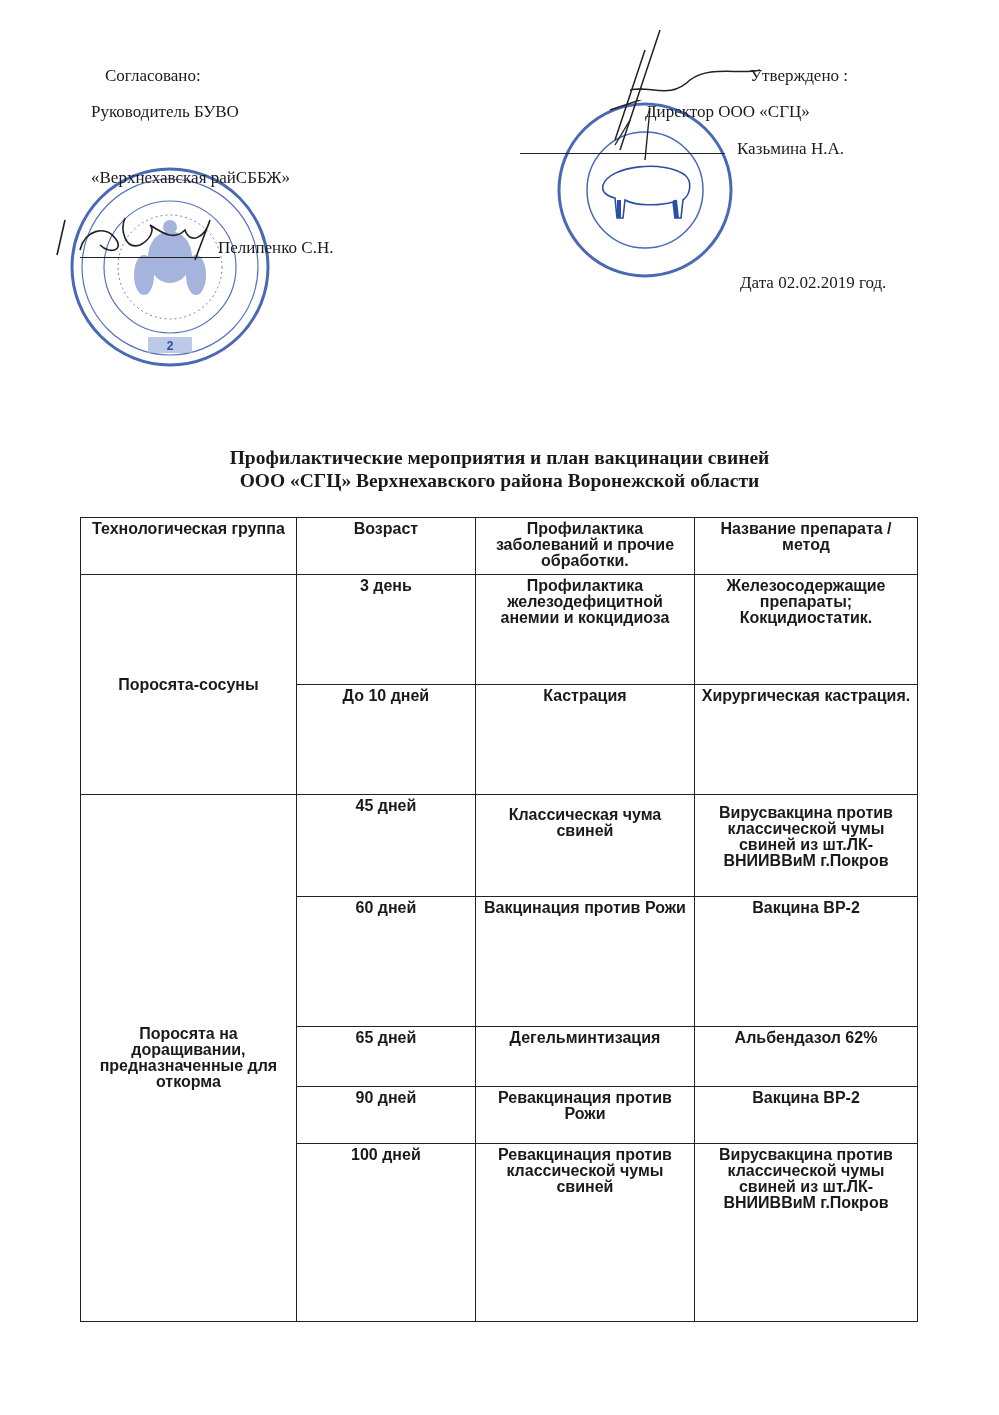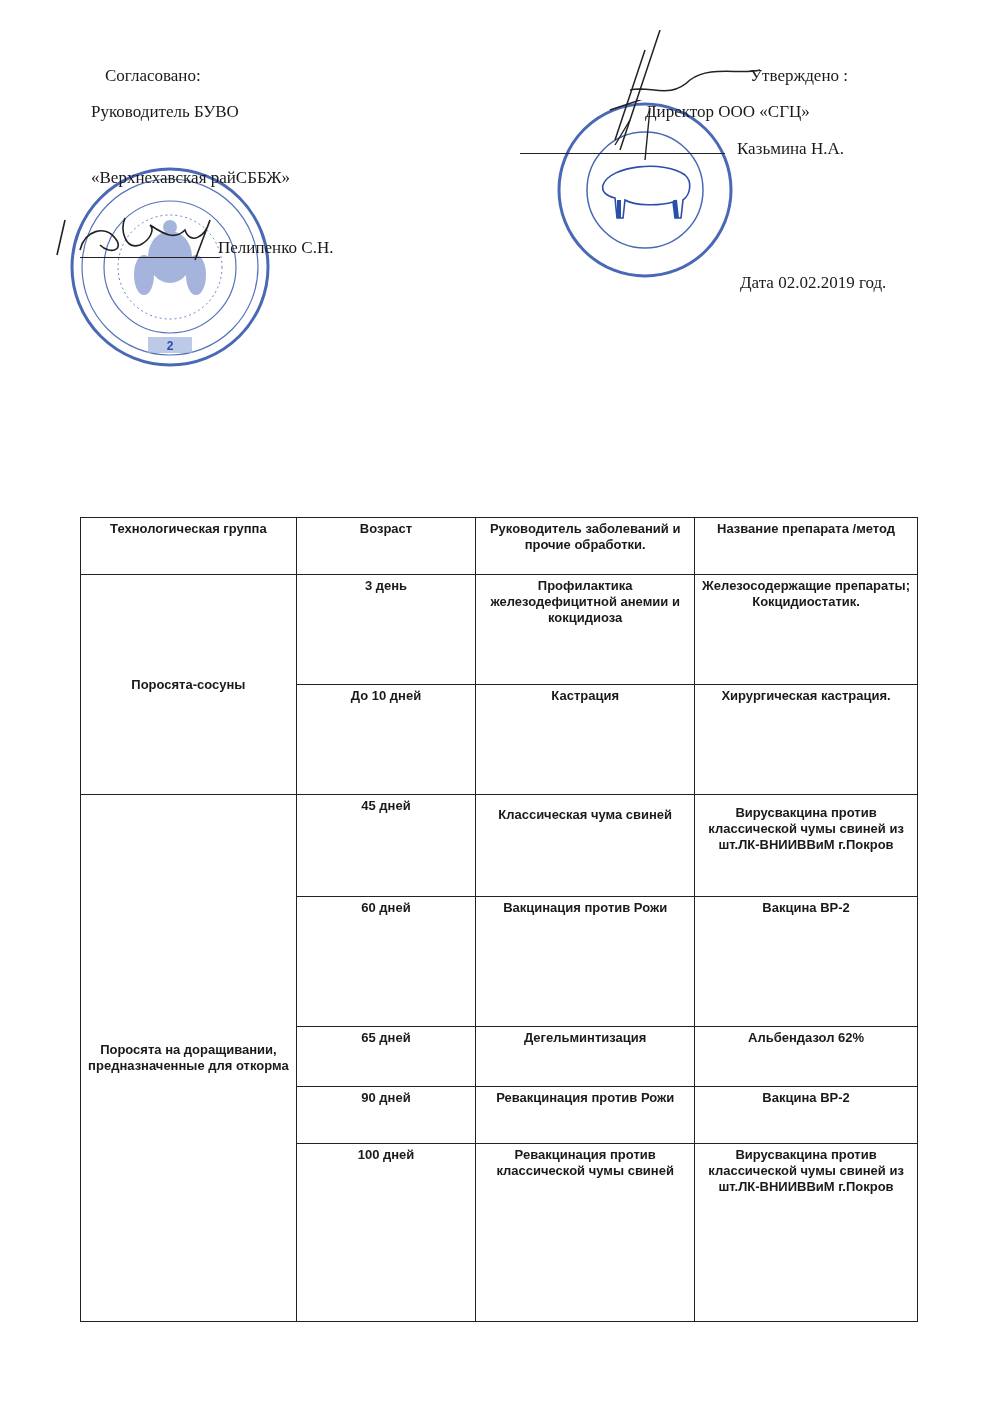--- a/index.html
+++ b/index.html
@@ -6,21 +6,21 @@
   body { width: 999px; height: 1415px; position: relative; overflow: hidden;
          font-family: "Liberation Serif", serif; color: #1a1a1a; }
   .abs { position: absolute; }
   .hdr-text { font-size: 17px; white-space: nowrap; }
   .title { position: absolute; left: 0; width: 999px; text-align: center;
            font-weight: bold; font-size: 19.5px; line-height: 23px; top: 446px; }
   .stamp { position: absolute; }
   .sig-line { position: absolute; height: 1px; background: #222; }
   table.plan { position: absolute; left: 80px; top: 517px; width: 838px;
                border-collapse: collapse; font-family: "Liberation Sans", sans-serif;
-               font-size: 13px; font-weight: bold; line-height: 16px; }
+               font-size: 16px; font-weight: bold; line-height: 16px; }
   table.plan td, table.plan th { border: 1.6px solid #222; vertical-align: top;
                text-align: center; padding: 3px 4px; }
   table.plan th { font-weight: bold; height: 50px; }
   table.plan td.group { vertical-align: middle; }
   .col1 { width: 208px; } .col2 { width: 172px; } .col3 { width: 211px; } .col4 { width: 215px; }
 </style>
 </head>
 <body>
 
 <div class="abs hdr-text" style="left:105px; top:66px;">Согласовано:</div>
@@ -60,28 +60,30 @@
 </svg>
 <svg class="abs" style="left:600px; top:30px;" width="170" height="130" viewBox="0 0 170 130">
   <path d="M60 0 L20 120 M30 60 C50 55, 70 70, 90 50 C110 35, 140 45, 160 40 M45 20 L15 110" fill="none" stroke="#222" stroke-width="1.5"></path>
 </svg>
 <div class="abs hdr-text" style="left:645px; top:102px;">Директор ООО   «СГЦ»</div>
 <div class="sig-line" style="left:520px; top:153px; width:205px;"></div>
 <div class="abs hdr-text" style="left:737px; top:139px;">Казьмина Н.А.</div>
 <div class="abs hdr-text" style="left:740px; top:273px;">Дата 02.02.2019 год.</div>
 
 <div class="title">
+  <div>Профилактические мероприятия и план вакцинации свиней</div>
+  <div>ООО «СГЦ» Верхнехавского района Воронежской области</div>
 </div>
 
 <table class="plan">
   <thead>
     <tr>
       <th class="col1">Технологическая группа</th>
       <th class="col2">Возраст</th>
-      <th class="col3">Руководитель заболеваний и прочие обработки.</th>
+      <th class="col3">Профилактика заболеваний и прочие обработки.</th>
       <th class="col4">Название препарата /метод</th>
     </tr>
   </thead>
   <tbody>
     <tr style="height:110px;">
       <td class="group" rowspan="2">Поросята-сосуны</td>
       <td>3 день</td>
       <td>Профилактика железодефицитной анемии и кокцидиоза</td>
       <td>Железосодержащие препараты; Кокцидиостатик.</td>
     </tr>

